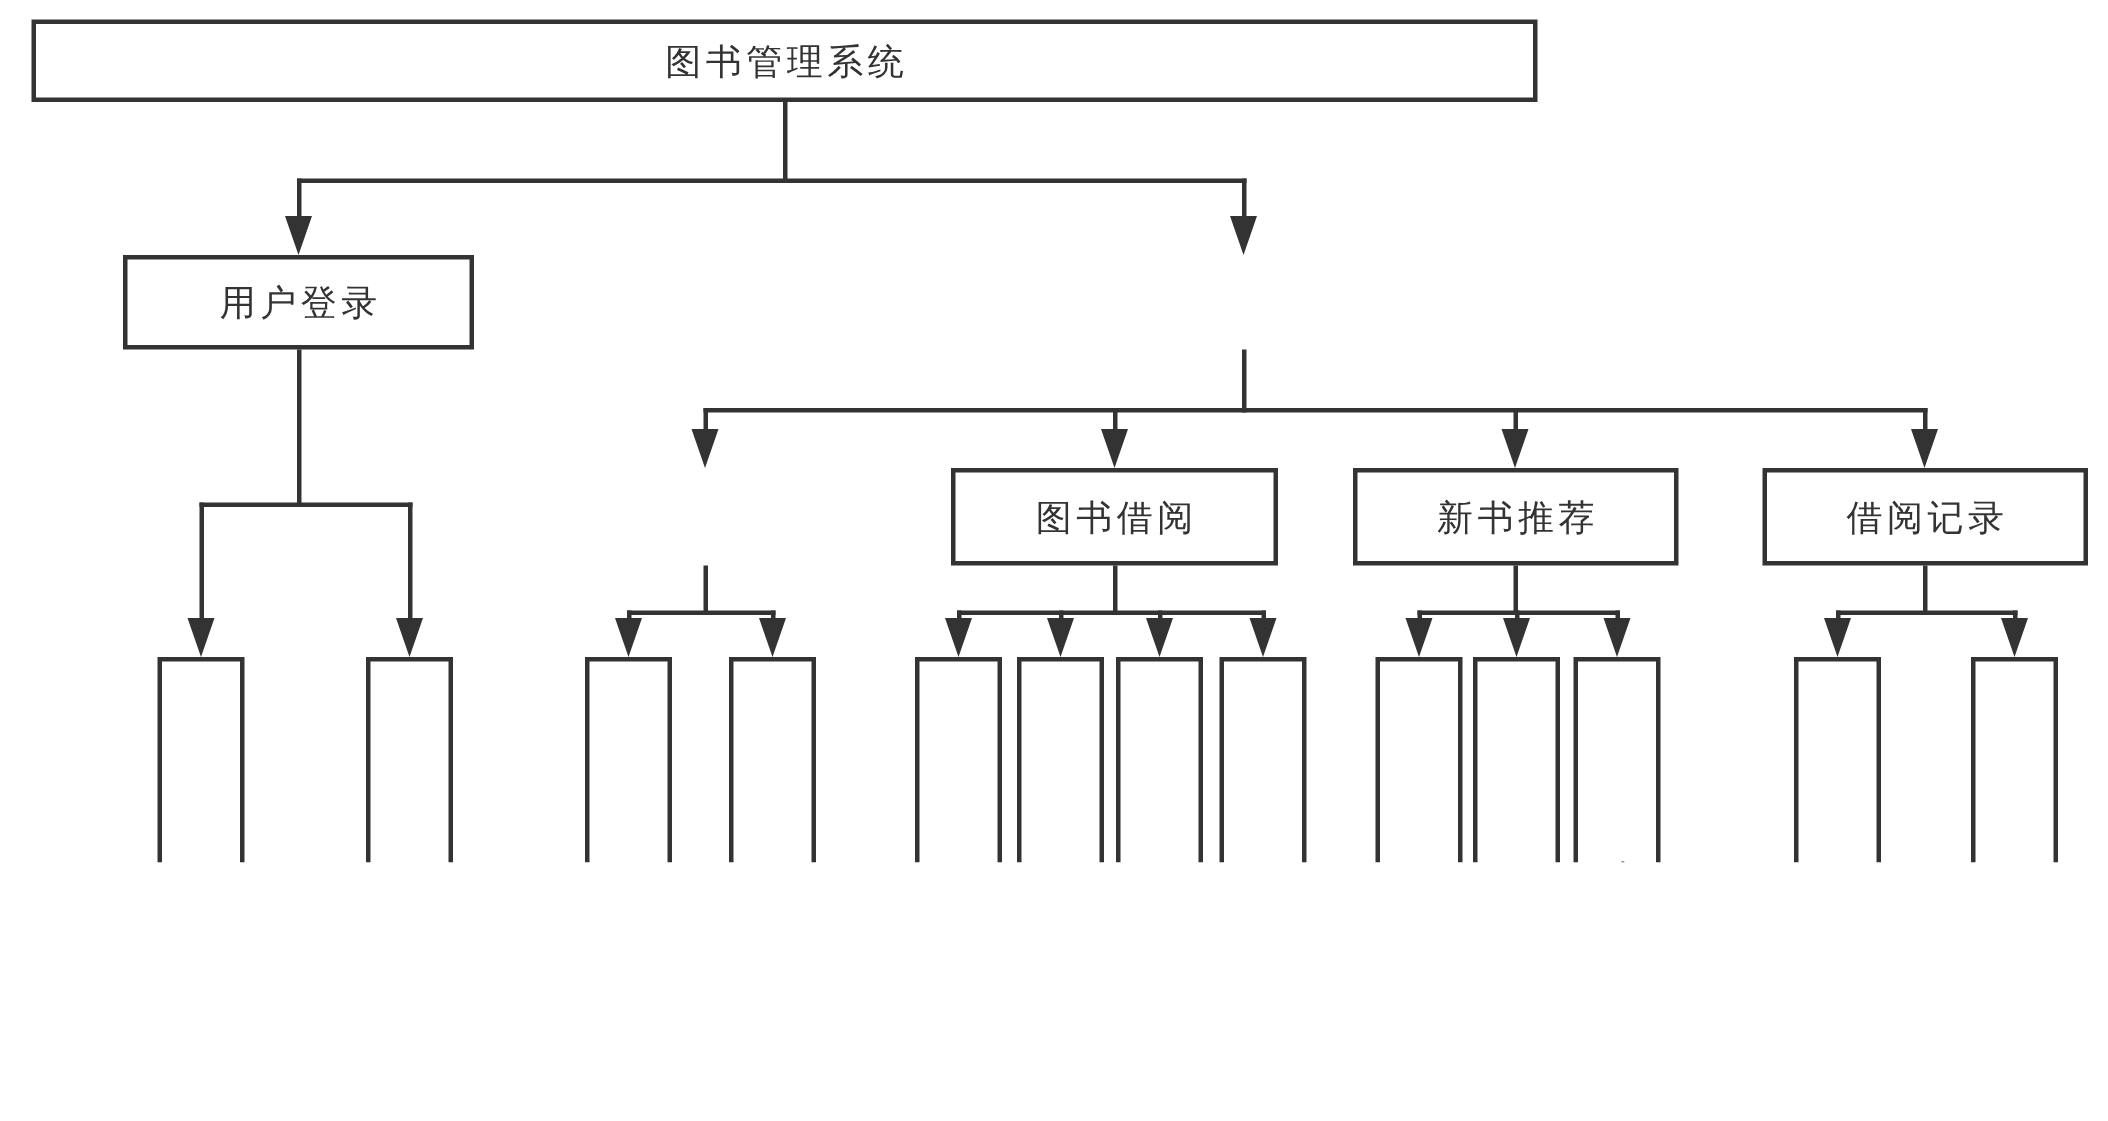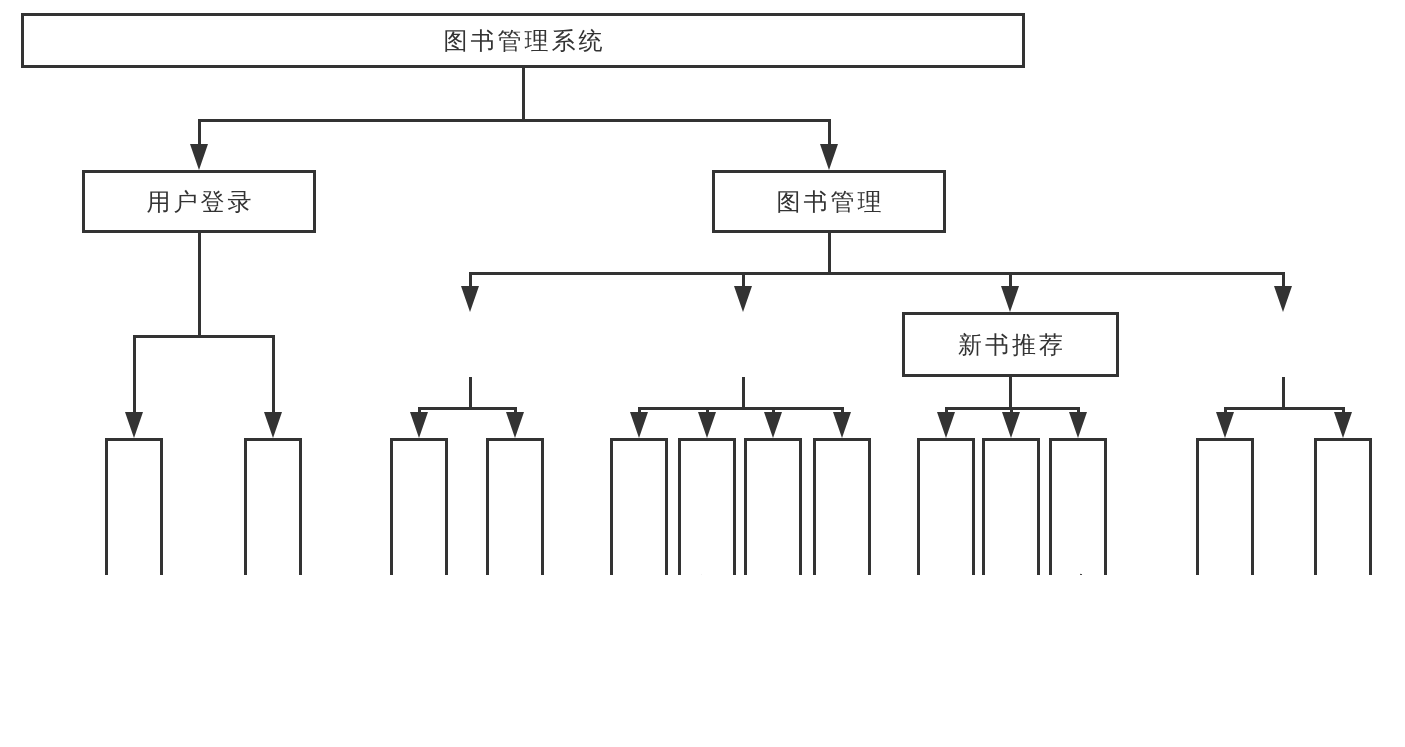--- a/index.html
+++ b/index.html
@@ -46,23 +46,24 @@
   }
 </style>
 </head>
 <body>
 
 <div id="canvas">
 
   <div class="node" style="left:21px;top:13px;width:1004px;height:55px">图书管理系统</div>
 
   <div class="node" style="left:82px;top:170px;width:234px;height:63px">用户登录</div>
-  <div class="node" style="left:712px;top:170px;width:234px;height:63px">图书管理</div>
 
+  <div class="node" style="left:634px;top:312px;width:218px;height:65px">图书借阅</div>
   <div class="node" style="left:902px;top:312px;width:217px;height:65px">新书推荐</div>
+  <div class="node" style="left:1175px;top:312px;width:217px;height:65px">借阅记录</div>
 
   <div class="leaf" style="left:105px;top:438px;width:58px;height:295px">
     <span class="vtext">用户登录</span>
   </div>
   <div class="leaf" style="left:244px;top:438px;width:58px;height:295px">
     <span class="vtext">注销登录</span>
   </div>
 
   <div class="leaf" style="left:390px;top:438px;width:58px;height:295px">
     <span class="vtext">查询图书</span>

